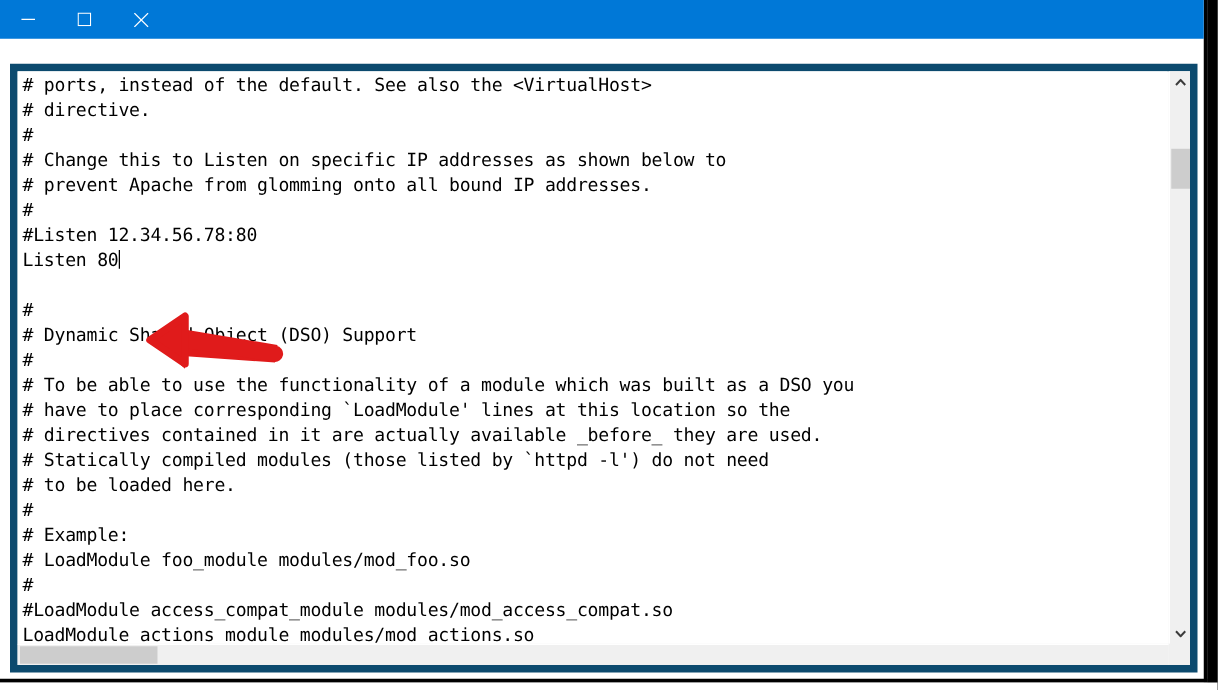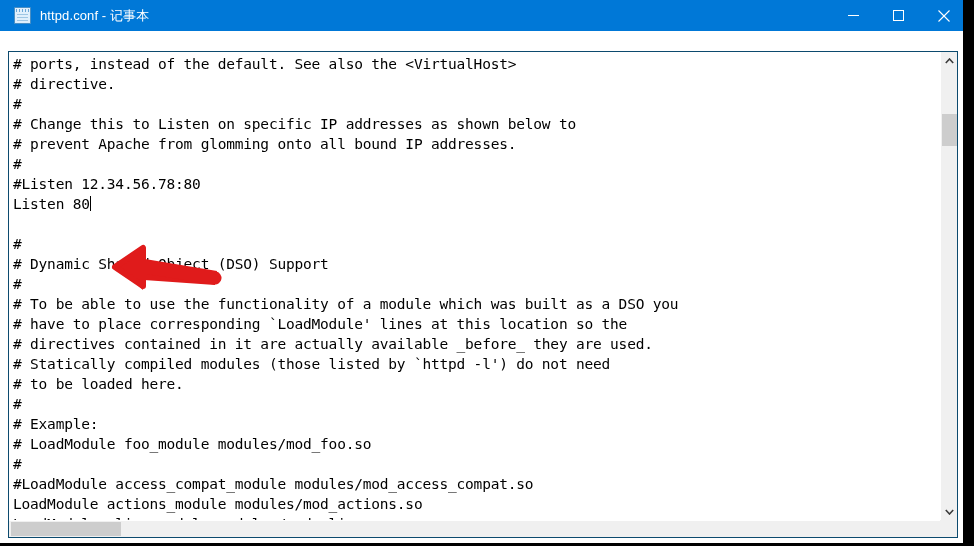--- a/index.html
+++ b/index.html
@@ -62,21 +62,21 @@
     box-sizing:border-box;
   }
   .menu-item{
     font-size:12.5px;color:#000000;margin-right:21px;white-space:nowrap;
     line-height:20px;
   }
 
   
   #editor-frame{
     position:absolute;left:8px;top:51px;width:950px;height:487px;
-    border:1px solid #0c4a6e;
+    border:6px solid #0c4a6e;
     box-sizing:border-box;
     background:#ffffff;
     overflow:hidden;
   }
   #textarea{
     position:absolute;left:0;top:0;right:18px;bottom:17px;
     overflow:hidden;background:#ffffff;
   }
   #text-content{
     font-family:"DejaVu Sans Mono","Liberation Mono",monospace;
@@ -133,24 +133,20 @@
   #right-strip{
     position:absolute;left:966px;top:0;width:8px;height:552px;background:#000000;
   }
 </style>
 </head>
 <body>
 
 <div id="window">
 
   <div id="titlebar">
-    <div id="title-left">
-      <div id="app-icon"></div>
-      <div id="title-text">httpd.conf - 记事本</div>
-    </div>
     <div id="win-controls">
       <div class="wbtn" id="btn-min">
         <svg width="11" height="11" viewBox="0 0 11 11">
           <line x1="0" y1="5.5" x2="11" y2="5.5" stroke="#ffffff" stroke-width="1"></line>
         </svg>
       </div>
       <div class="wbtn" id="btn-max">
         <svg width="11" height="11" viewBox="0 0 11 11">
           <rect x="0.5" y="0.5" width="10" height="10" fill="none" stroke="#ffffff" stroke-width="1"></rect>
         </svg>

